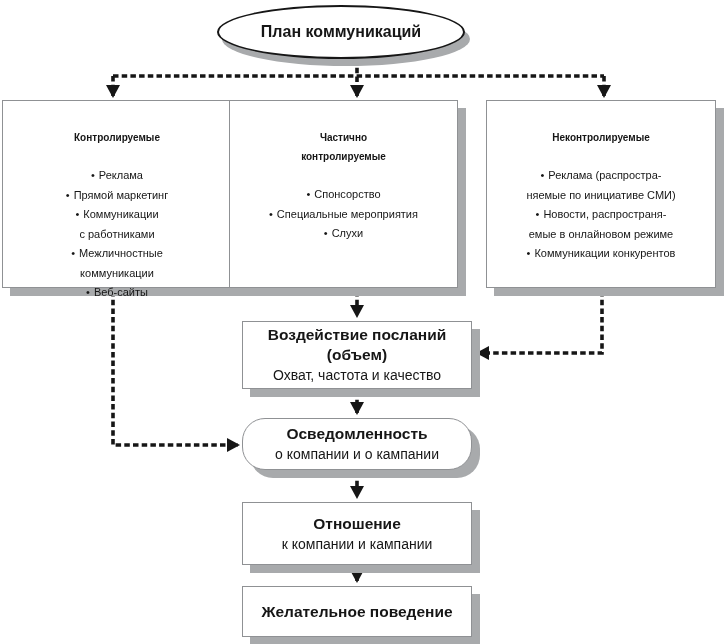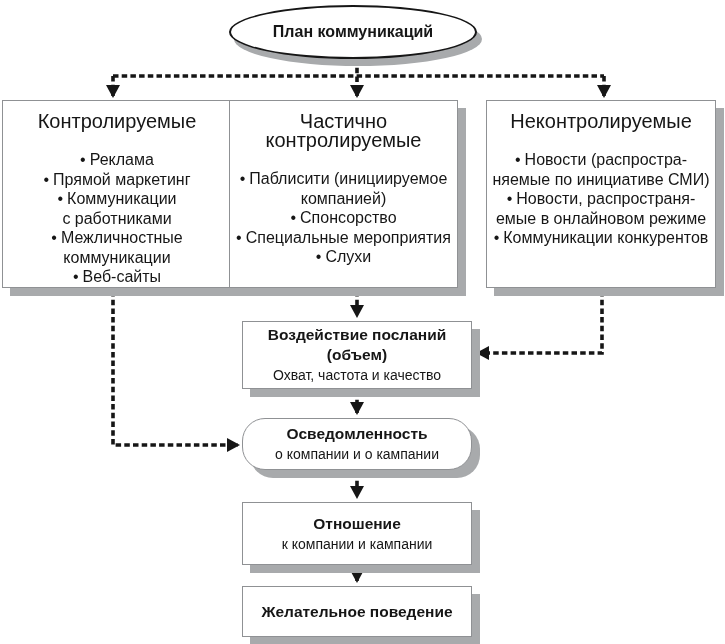--- a/index.html
+++ b/index.html
@@ -18,21 +18,21 @@
   }
   .connectors {
     position: absolute;
     left: 0; top: 0;
     width: 725px; height: 644px;
     z-index: 1;
     pointer-events: none;
   }
   .ellipse {
     position: absolute;
-    left: 229px; top: 5px;
+    left: 217px; top: 5px;
     width: 248px; height: 54px;
     background: #ffffff;
     border: 2px solid #161616;
     border-radius: 50%;
     box-shadow: 5px 7px 0 0 #a8aaac;
     display: flex;
     align-items: center;
     justify-content: center;
     z-index: 2;
     box-sizing: border-box;
@@ -51,28 +51,29 @@
     box-sizing: border-box;
     z-index: 2;
     text-align: center;
   }
   .source-box {
     top: 100px;
     height: 188px;
     padding: 11px 4px 0 4px;
   }
   .source-box .box-title {
-    font-weight: normal;
-    font-size: 20px;
+    font-weight: bold;
+    font-size: 10px;
     line-height: 19px;
     white-space: pre-line;
     margin-bottom: 19px;
+    margin-top: 16px;
   }
   .source-box .item {
-    font-size: 16px;
+    font-size: 11px;
     line-height: 19.5px;
     white-space: pre-line;
   }
   .bullet {
     margin-right: 4px;
   }
   #src0 { left: 2px;   width: 230px; }
   #src1 { left: 229px; width: 229px; }
   #src2 { left: 486px; width: 230px; }
   .stage-box {
@@ -135,30 +136,28 @@
     <div class="item"><span class="bullet">•</span><span>Коммуникации
 с работниками</span></div>
     <div class="item"><span class="bullet">•</span><span>Межличностные
 коммуникации</span></div>
     <div class="item"><span class="bullet">•</span><span>Веб-сайты</span></div>
   </div>
 
   <div class="box source-box" id="src1">
     <div class="box-title">Частично
 контролируемые</div>
-    <div class="item"><span class="bullet">•</span><span>Паблисити (инициируемое
-компанией)</span></div>
     <div class="item"><span class="bullet">•</span><span>Спонсорство</span></div>
     <div class="item"><span class="bullet">•</span><span>Специальные мероприятия</span></div>
     <div class="item"><span class="bullet">•</span><span>Слухи</span></div>
   </div>
 
   <div class="box source-box" id="src2">
     <div class="box-title">Неконтролируемые</div>
-    <div class="item"><span class="bullet">•</span><span>Новости (распростра-
+    <div class="item"><span class="bullet">•</span><span>Реклама (распростра-
 няемые по инициативе СМИ)</span></div>
     <div class="item"><span class="bullet">•</span><span>Новости, распространя-
 емые в онлайновом режиме</span></div>
     <div class="item"><span class="bullet">•</span><span>Коммуникации конкурентов</span></div>
   </div>
 
   <div class="box stage-box" id="stage0">
     <div class="box-title">Воздействие посланий
 (объем)</div>
     <div class="box-subtitle">Охват, частота и качество</div>

